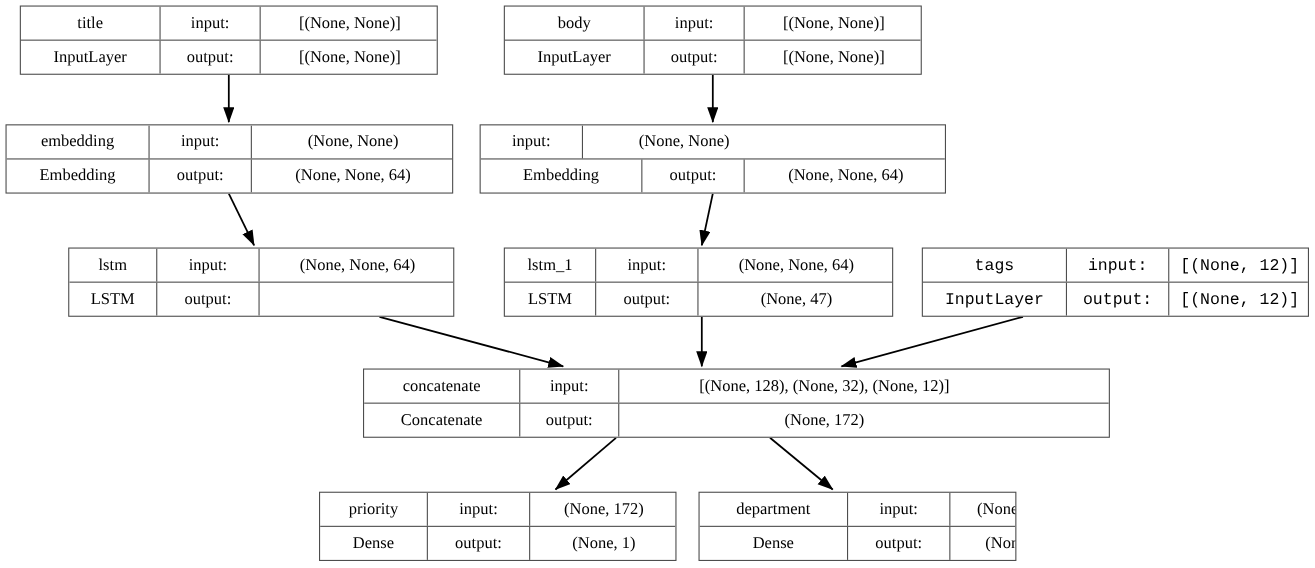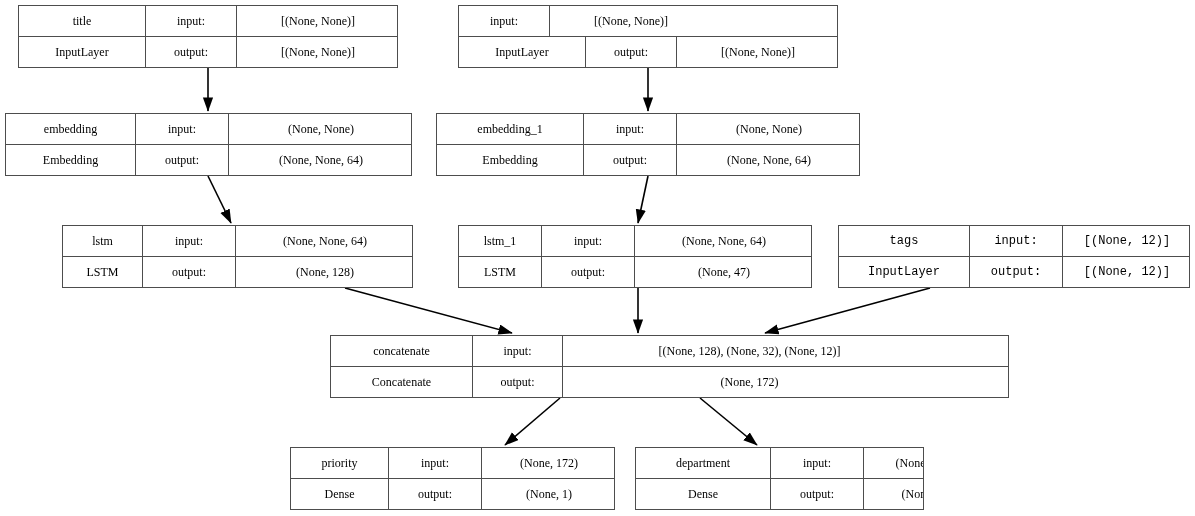--- a/index.html
+++ b/index.html
@@ -40,21 +40,21 @@
     min-height: 0;
   }
   .node-row.row-top {
     border-bottom: 1.4px solid #4d4d4d;
   }
   .cell {
     box-sizing: border-box;
     display: flex;
     align-items: center;
     justify-content: center;
-    font-size: 12px;
+    font-size: 15px;
     line-height: 1;
     color: #000000;
     white-space: nowrap;
     padding: 0 9px;
     overflow: hidden;
   }
   .cell.c-name  { border-right: 1.4px solid #4d4d4d; }
   .cell.c-label { border-right: 1.4px solid #4d4d4d; }
   .cell.c-shape { }
   .cell.c-merged { }
@@ -89,20 +89,21 @@
           <div class="cell c-shape" style="flex: 0 0 162px;">[(None, None)]</div>
         </div>
         <div class="node-row row-bottom">
           <div class="cell c-name" style="flex: 0 0 127px; border-right-color: rgb(77, 77, 77);">InputLayer</div>
           <div class="cell c-label" style="flex: 0 0 91px; border-right-color: rgb(77, 77, 77);">output:</div>
           <div class="cell c-shape" style="flex: 0 0 162px;">[(None, None)]</div>
         </div>
       </div>
       <div class="node" style="left: 458px; top: 5px; width: 380px; height: 63px; border-color: rgb(77, 77, 77);">
         <div class="node-row row-top" style="border-bottom-color: rgb(77, 77, 77);">
+          <div class="cell c-name" style="flex: 0 0 127px; border-right-color: rgb(77, 77, 77);">body</div>
           <div class="cell c-label" style="flex: 0 0 91px; border-right-color: rgb(77, 77, 77);">input:</div>
           <div class="cell c-shape" style="flex: 0 0 162px;">[(None, None)]</div>
         </div>
         <div class="node-row row-bottom">
           <div class="cell c-name" style="flex: 0 0 127px; border-right-color: rgb(77, 77, 77);">InputLayer</div>
           <div class="cell c-label" style="flex: 0 0 91px; border-right-color: rgb(77, 77, 77);">output:</div>
           <div class="cell c-shape" style="flex: 0 0 162px;">[(None, None)]</div>
         </div>
       </div>
       <div class="node" style="left: 5px; top: 113px; width: 407px; height: 63px; border-color: rgb(77, 77, 77);">
@@ -112,40 +113,38 @@
           <div class="cell c-shape" style="flex: 0 0 184px;">(None, None)</div>
         </div>
         <div class="node-row row-bottom">
           <div class="cell c-name" style="flex: 0 0 130px; border-right-color: rgb(77, 77, 77);">Embedding</div>
           <div class="cell c-label" style="flex: 0 0 93px; border-right-color: rgb(77, 77, 77);">output:</div>
           <div class="cell c-shape" style="flex: 0 0 184px;">(None, None, 64)</div>
         </div>
       </div>
       <div class="node" style="left: 436px; top: 113px; width: 424px; height: 63px; border-color: rgb(77, 77, 77);">
         <div class="node-row row-top" style="border-bottom-color: rgb(77, 77, 77);">
-          <div class="cell c-name" style="flex: 0 0 147px; border-right-color: rgb(77, 77, 77);">embedding_1</div>
           <div class="cell c-label" style="flex: 0 0 93px; border-right-color: rgb(77, 77, 77);">input:</div>
           <div class="cell c-shape" style="flex: 0 0 184px;">(None, None)</div>
         </div>
         <div class="node-row row-bottom">
           <div class="cell c-name" style="flex: 0 0 147px; border-right-color: rgb(77, 77, 77);">Embedding</div>
           <div class="cell c-label" style="flex: 0 0 93px; border-right-color: rgb(77, 77, 77);">output:</div>
           <div class="cell c-shape" style="flex: 0 0 184px;">(None, None, 64)</div>
         </div>
       </div>
       <div class="node" style="left: 62px; top: 225px; width: 351px; height: 63px; border-color: rgb(77, 77, 77);">
         <div class="node-row row-top" style="border-bottom-color: rgb(77, 77, 77);">
           <div class="cell c-name" style="flex: 0 0 80px; border-right-color: rgb(77, 77, 77);">lstm</div>
           <div class="cell c-label" style="flex: 0 0 93px; border-right-color: rgb(77, 77, 77);">input:</div>
           <div class="cell c-shape" style="flex: 0 0 178px;">(None, None, 64)</div>
         </div>
         <div class="node-row row-bottom">
           <div class="cell c-name" style="flex: 0 0 80px; border-right-color: rgb(77, 77, 77);">LSTM</div>
           <div class="cell c-label" style="flex: 0 0 93px; border-right-color: rgb(77, 77, 77);">output:</div>
-          <div class="cell c-shape" style="flex: 0 0 178px;">(None, 128)</div>
         </div>
       </div>
       <div class="node" style="left: 458px; top: 225px; width: 354px; height: 63px; border-color: rgb(77, 77, 77);">
         <div class="node-row row-top" style="border-bottom-color: rgb(77, 77, 77);">
           <div class="cell c-name" style="flex: 0 0 83px; border-right-color: rgb(77, 77, 77);">lstm_1</div>
           <div class="cell c-label" style="flex: 0 0 93px; border-right-color: rgb(77, 77, 77);">input:</div>
           <div class="cell c-shape" style="flex: 0 0 178px;">(None, None, 64)</div>
         </div>
         <div class="node-row row-bottom">
           <div class="cell c-name" style="flex: 0 0 83px; border-right-color: rgb(77, 77, 77);">LSTM</div>

